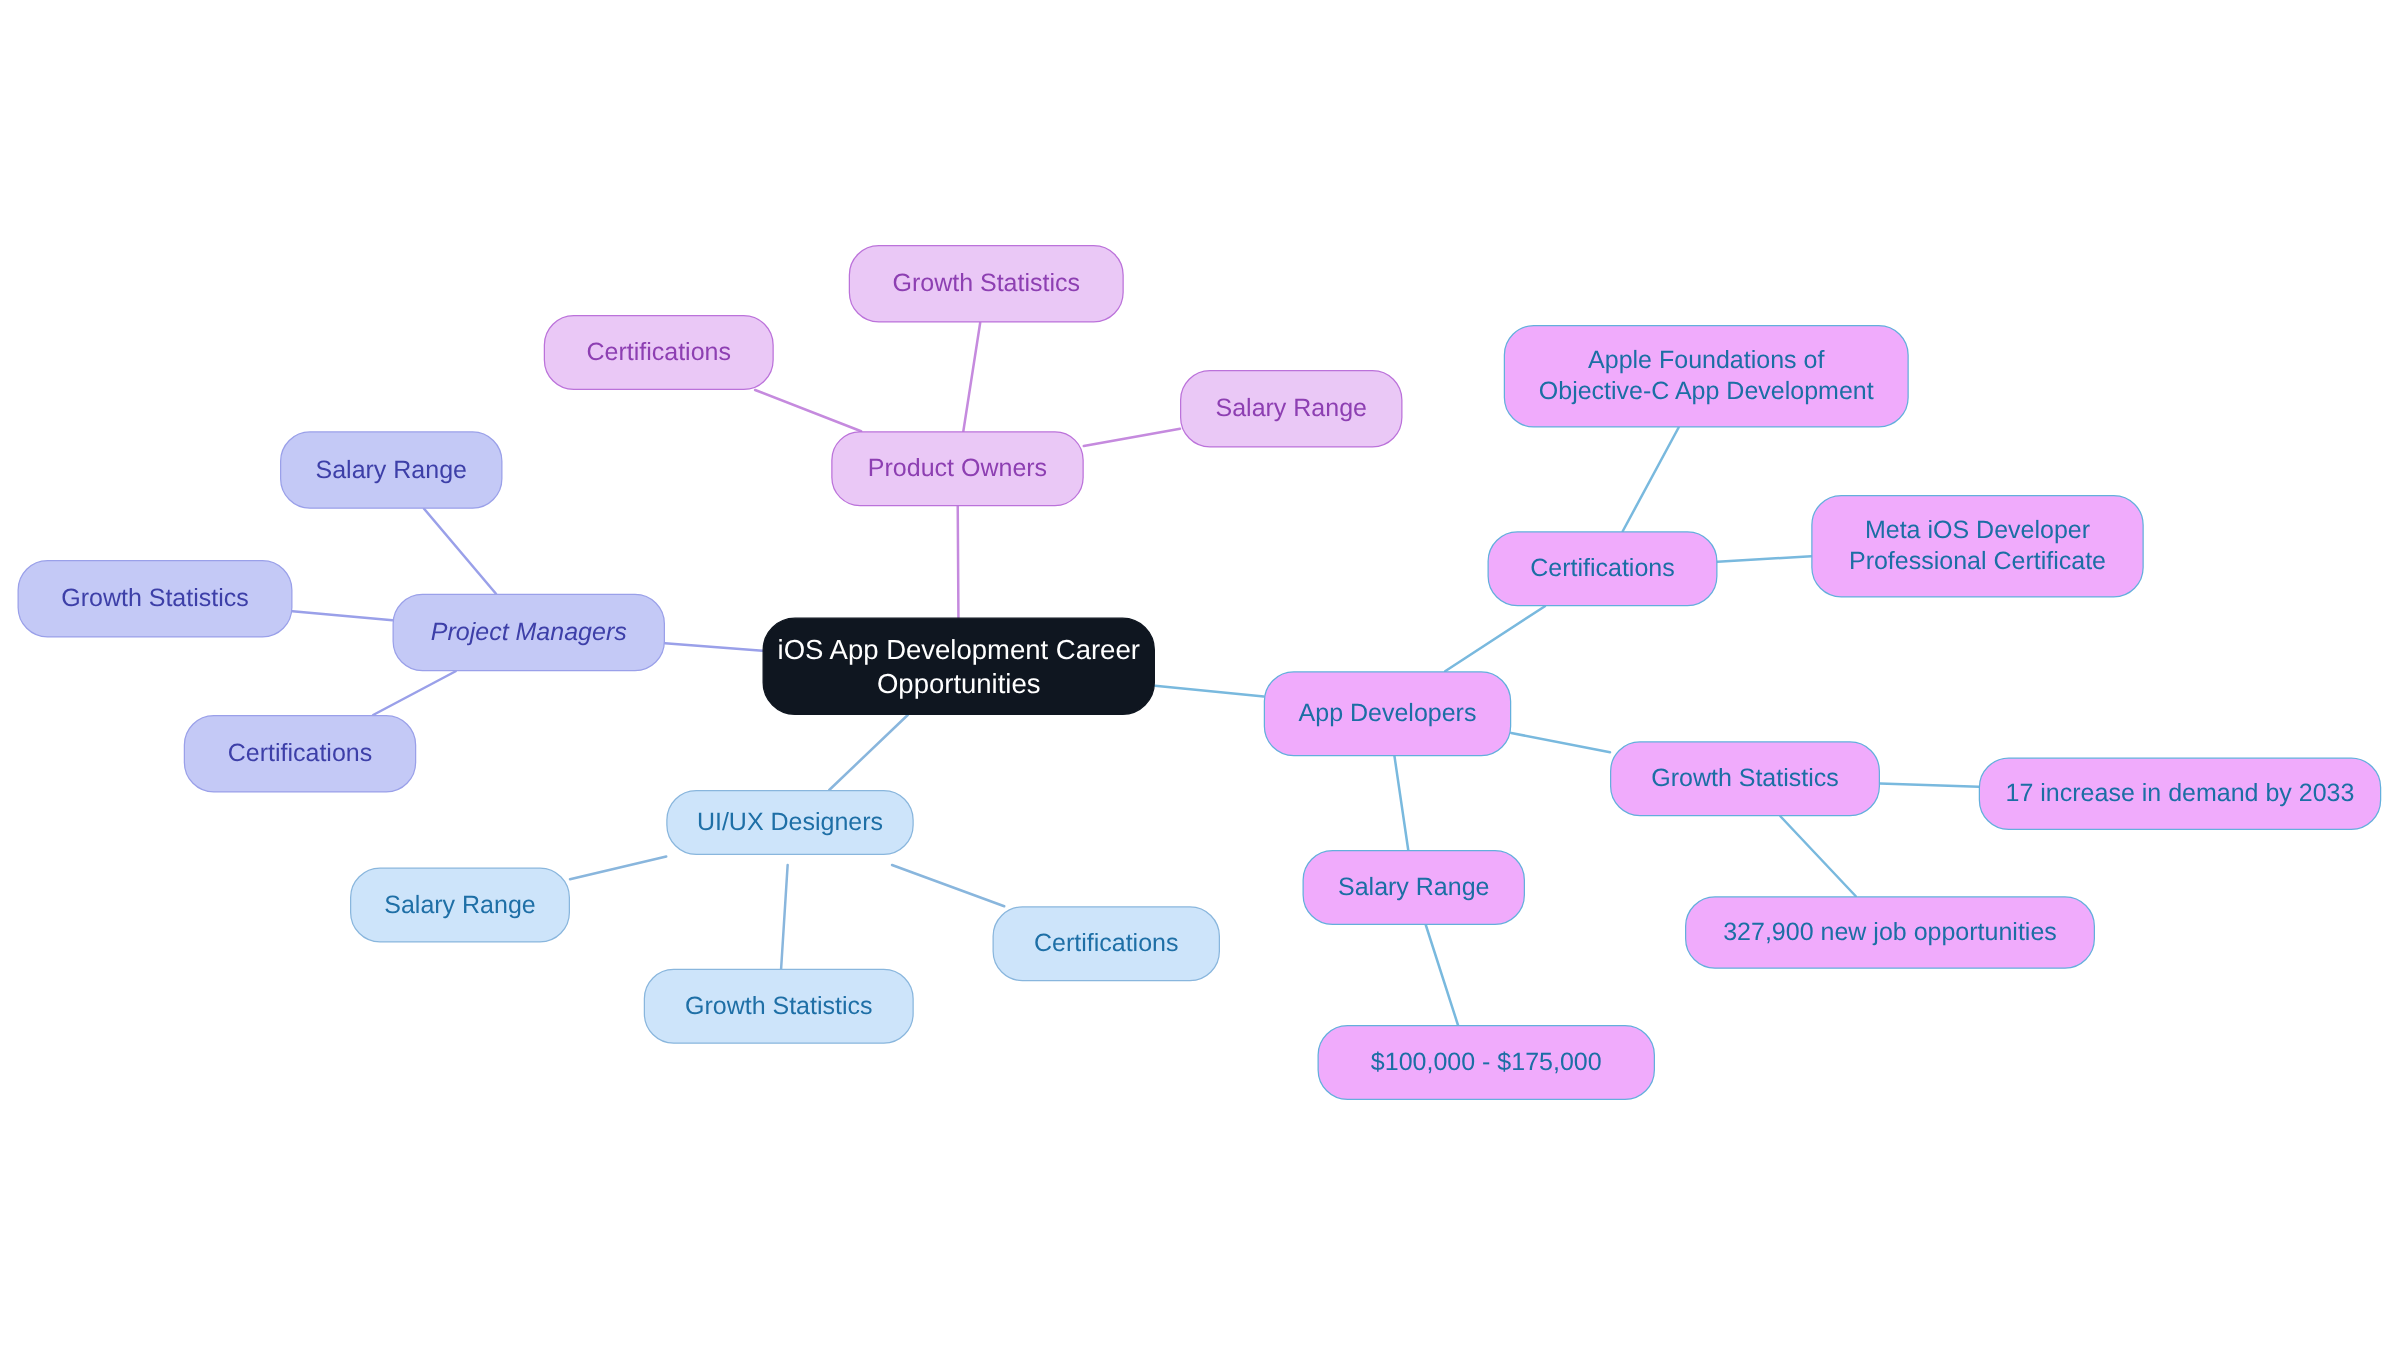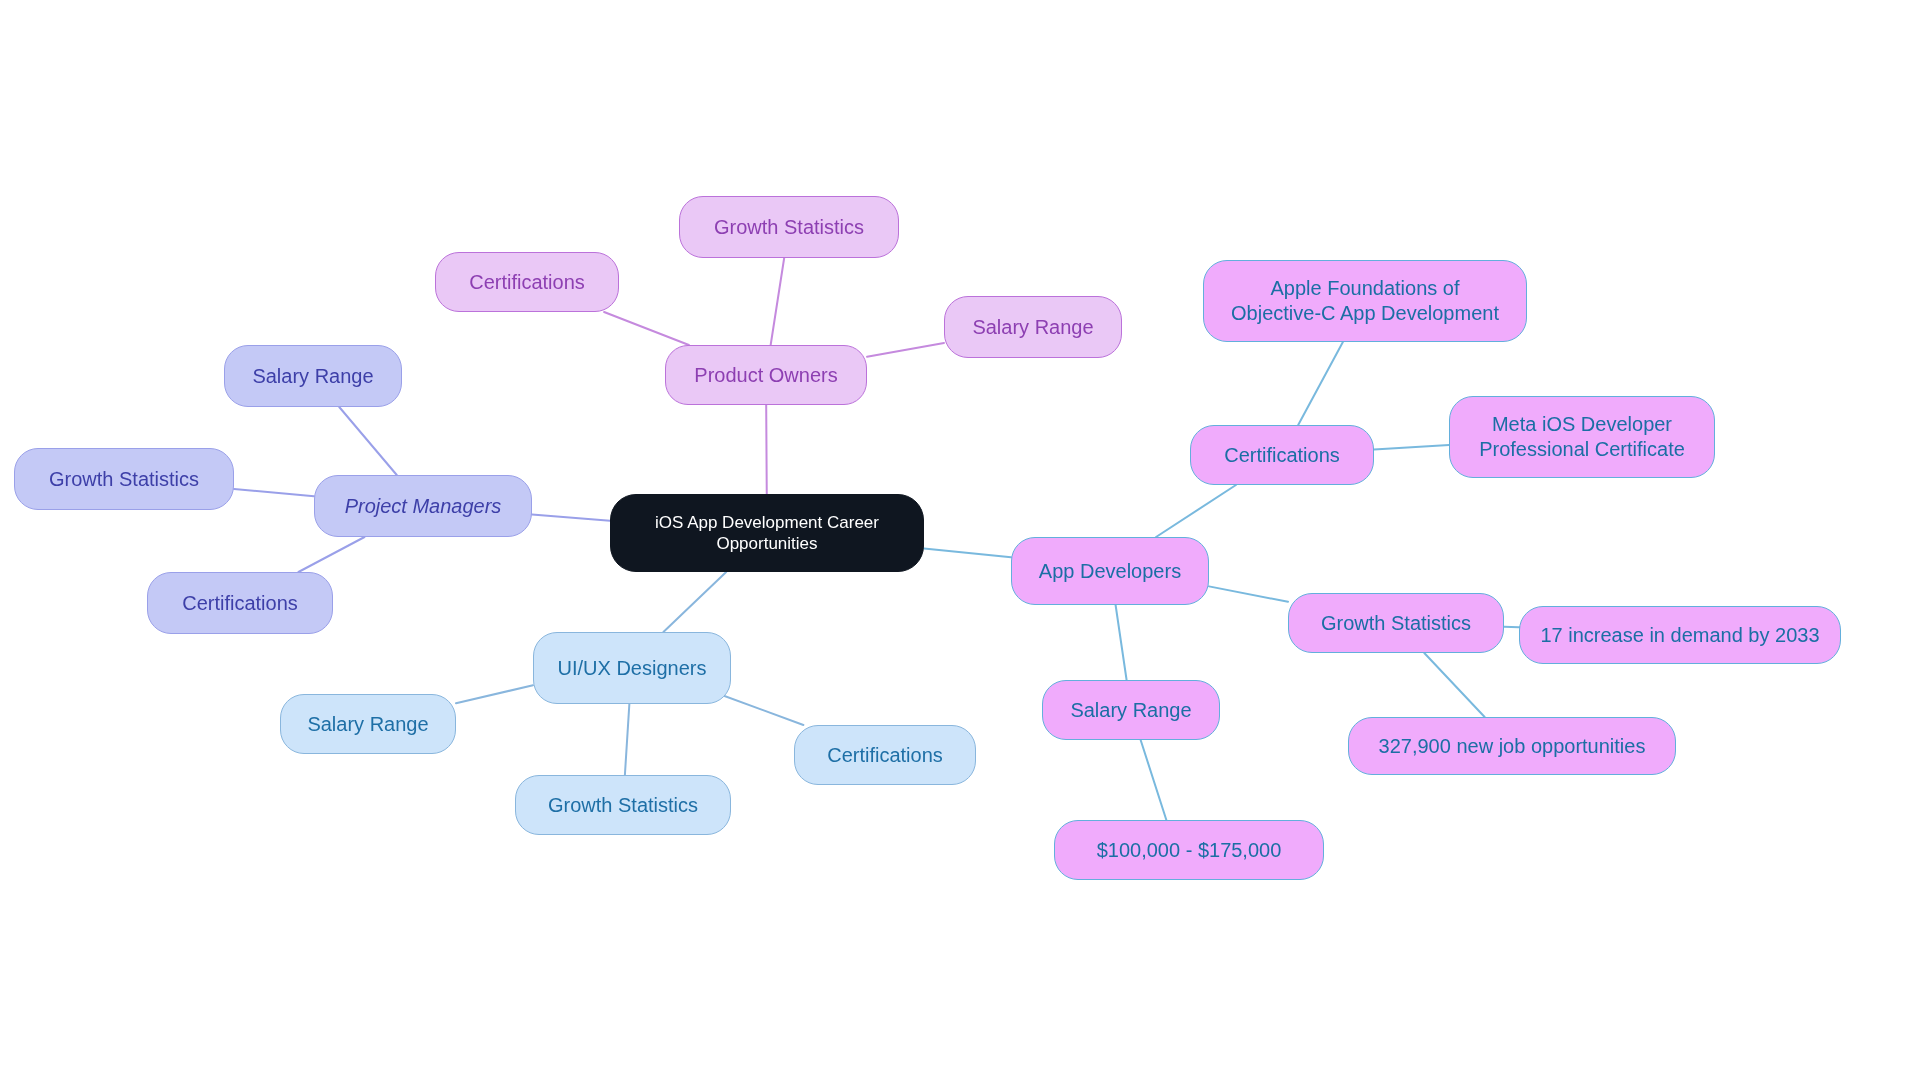--- a/index.html
+++ b/index.html
@@ -39,21 +39,21 @@
     border-style: solid;
     border-width: 1.5px;
     line-height: 1.24;
     white-space: pre-line;
     padding: 4px 10px;
   }
   .node-root {
     background: #0f1620;
     border-color: #0f1620;
     color: #ffffff;
-    font-size: 17px;
+    font-size: 22px;
     border-radius: 26px;
   }
   .node-blue {
     background: #f0abfc;
     border-color: #63afdc;
     color: #1b6ea4;
     font-size: 20px;
   }
   .node-lightblue {
     background: #cde4fa;
@@ -106,33 +106,33 @@
   <div class="node node-root" style="left: 610px; top: 494px; width: 314px; height: 78px;">iOS App Development Career
 Opportunities</div>
 
   <div class="node node-blue" style="left: 1011px; top: 537px; width: 198px; height: 68px;">App Developers</div>
   <div class="node node-blue" style="left: 1190px; top: 425px; width: 184px; height: 60px;">Certifications</div>
   <div class="node node-blue" style="left: 1203px; top: 260px; width: 324px; height: 82px;">Apple Foundations of
 Objective-C App Development</div>
   <div class="node node-blue" style="left: 1449px; top: 396px; width: 266px; height: 82px; text-align: center;">Meta iOS Developer
 Professional Certificate</div>
   <div class="node node-blue" style="left: 1288px; top: 593px; width: 216px; height: 60px;">Growth Statistics</div>
-  <div class="node node-blue" style="left: 1519px; top: 606px; width: 322px; height: 58px;">17 increase in demand by 2033</div>
+  <div class="node node-blue" style="left: 1583px; top: 606px; width: 322px; height: 58px;">17 increase in demand by 2033</div>
   <div class="node node-blue" style="left: 1348px; top: 717px; width: 328px; height: 58px;">327,900 new job opportunities</div>
   <div class="node node-blue" style="left: 1042px; top: 680px; width: 178px; height: 60px;">Salary Range</div>
   <div class="node node-blue" style="left: 1054px; top: 820px; width: 270px; height: 60px;">$100,000 - $175,000</div>
 
   <div class="node node-purple" style="left: 665px; top: 345px; width: 202px; height: 60px; border-radius: 23px;">Product Owners</div>
   <div class="node node-purple" style="left: 679px; top: 196px; width: 220px; height: 62px;">Growth Statistics</div>
   <div class="node node-purple" style="left: 435px; top: 252px; width: 184px; height: 60px;">Certifications</div>
   <div class="node node-purple" style="left: 944px; top: 296px; width: 178px; height: 62px;">Salary Range</div>
 
   <div class="node node-periwinkle" style="left: 314px; top: 475px; width: 218px; height: 62px; font-style: italic;">Project Managers</div>
   <div class="node node-periwinkle" style="left: 224px; top: 345px; width: 178px; height: 62px;">Salary Range</div>
   <div class="node node-periwinkle" style="left: 14px; top: 448px; width: 220px; height: 62px;">Growth Statistics</div>
   <div class="node node-periwinkle" style="left: 147px; top: 572px; width: 186px; height: 62px;">Certifications</div>
 
-  <div class="node node-lightblue" style="left: 533px; top: 632px; width: 198px; height: 72px;">UI/UX Designers</div>
+  <div class="node node-lightblue" style="left: 533px; top: 632px; width: 198px; height: 52px;">UI/UX Designers</div>
   <div class="node node-lightblue" style="left: 280px; top: 694px; width: 176px; height: 60px;">Salary Range</div>
   <div class="node node-lightblue" style="left: 515px; top: 775px; width: 216px; height: 60px;">Growth Statistics</div>
   <div class="node node-lightblue" style="left: 794px; top: 725px; width: 182px; height: 60px;">Certifications</div>
 
 </div>
 
 </body></html>

